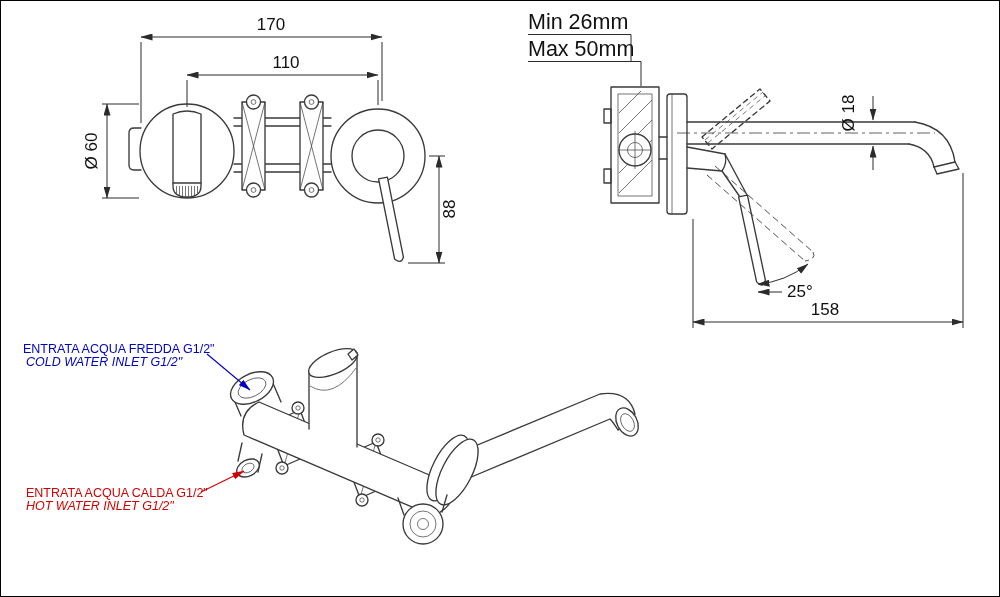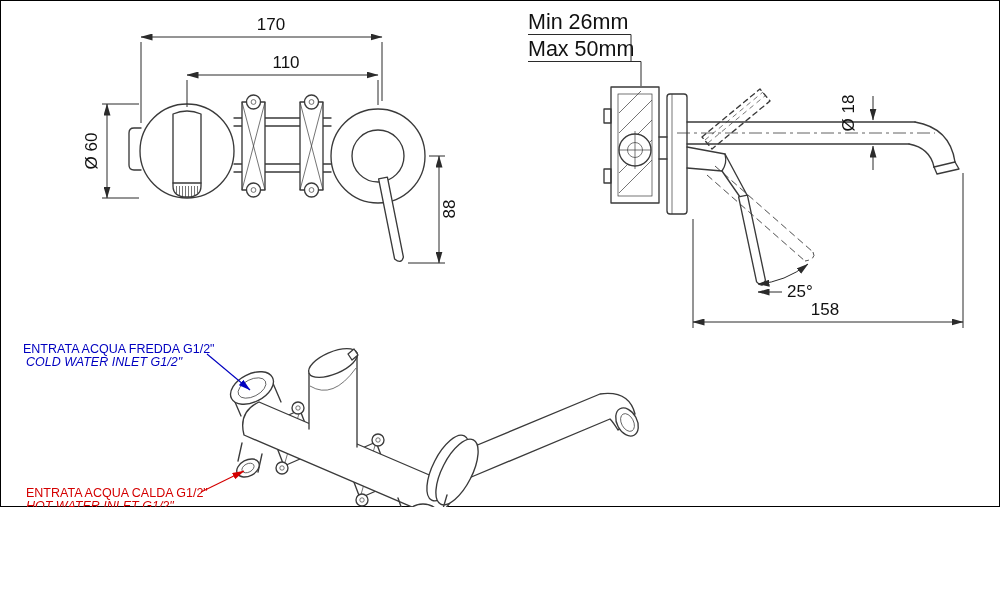--- a/index.html
+++ b/index.html
@@ -1,17 +1,17 @@
 <!DOCTYPE html>
 <html><head>
 <meta charset="utf-8">
 <style>
   html,body { margin:0; padding:0; background:#fff; }
   .canvas {
-    position:relative; width:1000px; height:507px; box-sizing:border-box;
+    position:relative; width:1000px; height:597px; box-sizing:border-box;
     border:1px solid #000; background:#fff;
     font-family:"Liberation Sans", sans-serif;
     text-align:right;
   }
   svg { display:block; }
   svg text { font-family:"Liberation Sans", sans-serif; }
   .p  { stroke:#3a3a3a; stroke-width:1.35; fill:none; stroke-linecap:round; stroke-linejoin:round; }
   .pw { stroke:#3a3a3a; stroke-width:1.35; fill:#fff;  stroke-linecap:round; stroke-linejoin:round; }
   .pt { stroke:#3a3a3a; stroke-width:0.7;  fill:none; }
   .d  { stroke:#2b2b2b; stroke-width:1;    fill:none; }

